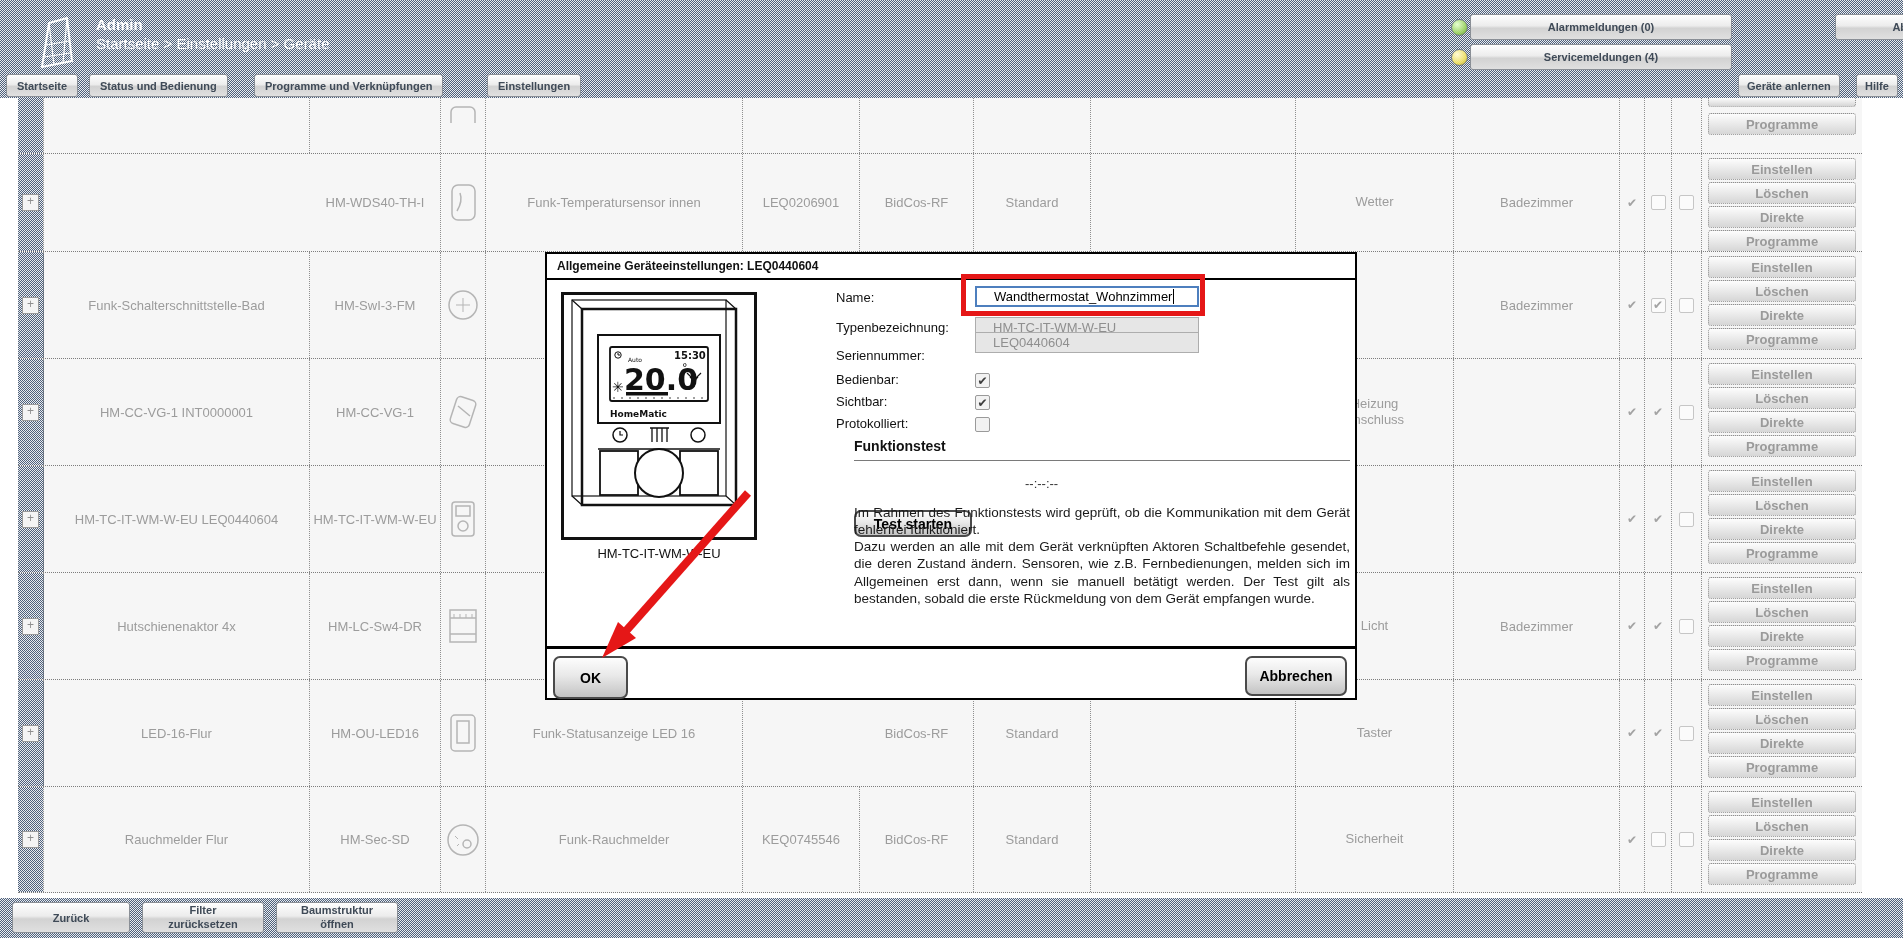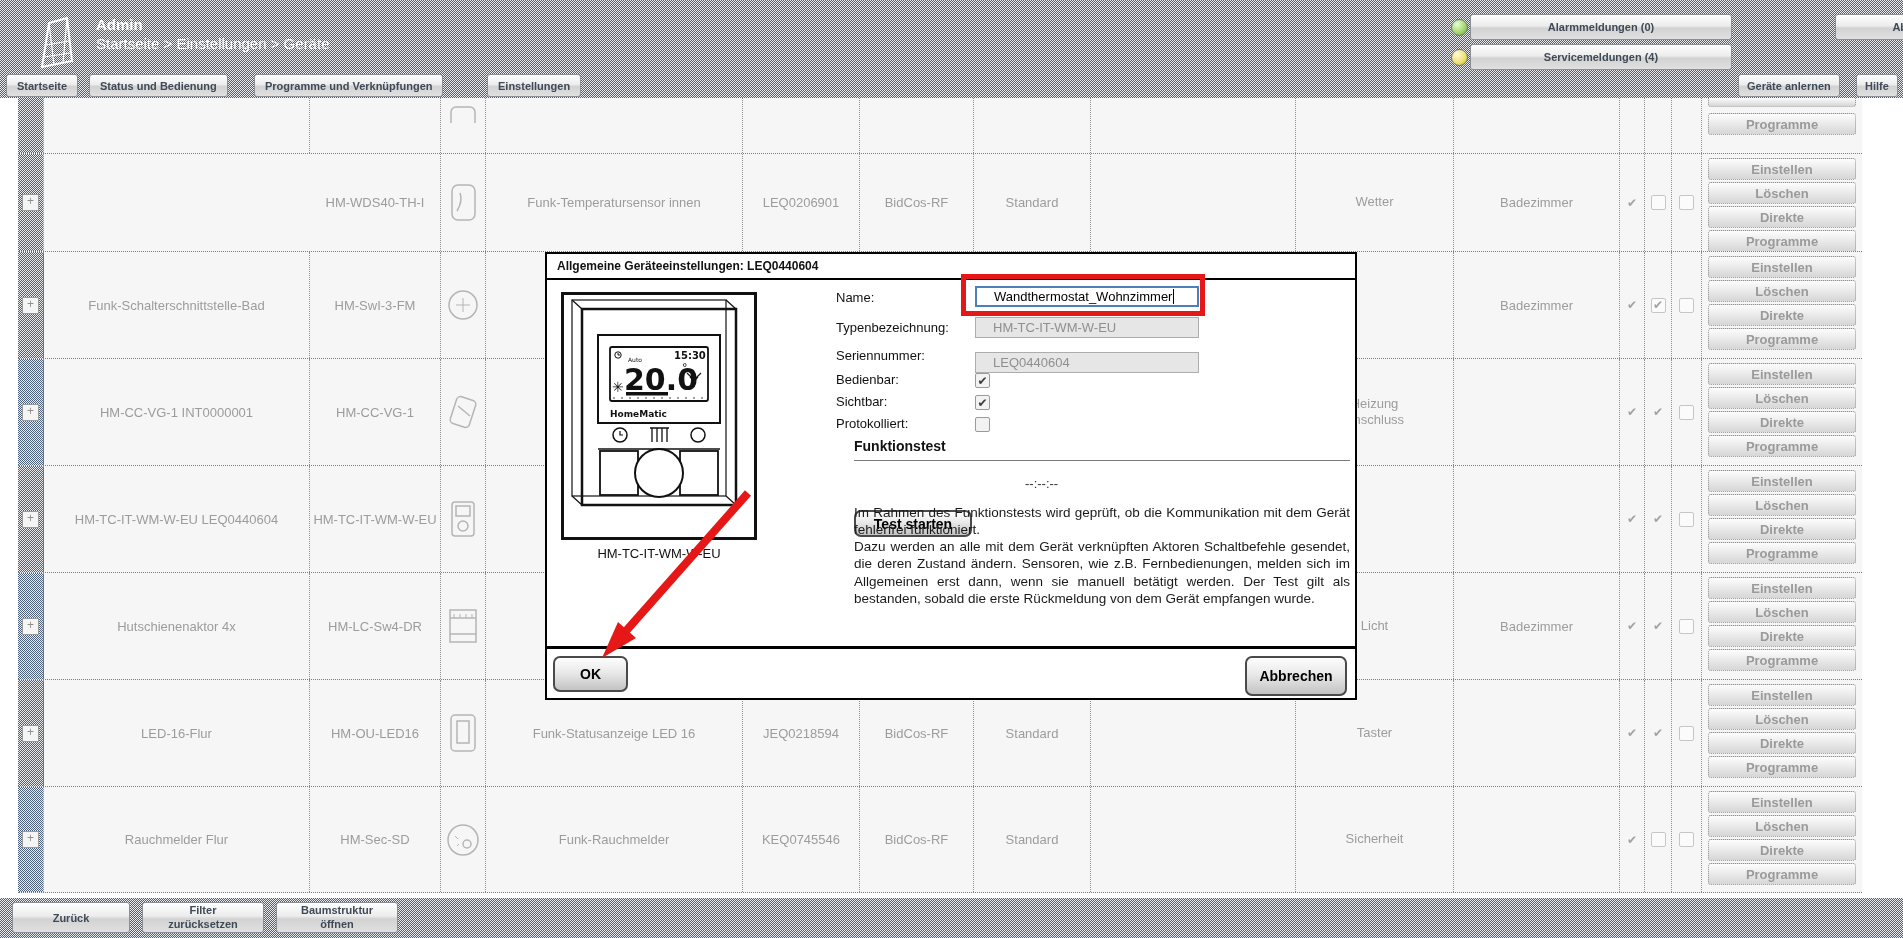--- a/index.html
+++ b/index.html
@@ -77,21 +77,21 @@
   #fthr{position:absolute;left:307px;top:206px;width:496px;border-top:1px solid #7a7a7a;}
   .dlgbtn{position:absolute;display:flex;align-items:center;justify-content:center;
     background:linear-gradient(#fdfdfd 0%,#e9e9e9 45%,#c3c3c3 100%);
     border:2px solid #4a4a4a;border-radius:7px;font-weight:700;font-size:14px;color:#000;
     box-sizing:border-box;cursor:pointer;}
   #testbtn{left:307px;top:216px;width:118px;height:27px;margin-top:40px;}
   #timer{position:absolute;left:478px;top:222px;color:#333;}
   #ftdesc{position:absolute;left:307px;top:250px;width:496px;color:#1a1a1a;
     font-size:13.5px;line-height:1.27;text-align:justify;white-space:pre-line;}
   #dlg-sep{position:absolute;left:0;top:392px;width:100%;height:3px;background:#000;}
-  #okbtn{left:6px;top:402px;width:75px;height:36px;}
+  #okbtn{left:6px;top:402px;width:75px;height:43px;}
   #cancelbtn{left:698px;top:402px;width:102px;height:40px;}
   
   #redbox{position:absolute;left:961px;top:274px;width:244px;height:42px;
     border:5px solid #e51717;box-sizing:border-box;z-index:20;pointer-events:none;}
   #redarrow{position:absolute;left:560px;top:480px;z-index:20;pointer-events:none;}
   svg text{font-family:"DejaVu Sans",sans-serif;}
 </style>
 </head>
 <body>
 
@@ -348,21 +348,20 @@
         </div>
       <div class="cell c-name">LED-16-Flur</div>
       <div class="cell c-model">HM-OU-LED16</div>
       <div class="cell c-icon">
         <svg class="dico" width="40" height="44" viewBox="0 0 40 44">
             <rect x="8" y="4" width="24" height="36" rx="4"></rect>
             <rect x="14" y="10" width="12" height="22"></rect>
           </svg>
       </div>
       <div class="cell c-desc">Funk-Statusanzeige LED 16</div>
-      <div class="cell c-serial">JEQ0218594</div>
       <div class="cell c-iface">BidCos-RF</div>
       <div class="cell c-mode">Standard</div>
       <div class="cell c-extra"></div>
       <div class="cell c-trade">Taster</div>
       <div class="cell c-room"></div>
       <div class="cell c-chk1">
           <span class="ckmark">✔</span>
         </div>
       <div class="cell c-chk2">
           <span class="ckmark">✔</span>
@@ -468,21 +467,21 @@
     <div class="dlbl" style="top:36px;">Name:</div>
     <div class="dfield focus" style="top:32px;">
         <span>Wandthermostat_Wohnzimmer</span>
         <span class="caret"></span>
       </div>
 
     <div class="dlbl" style="top:66px;">Typenbezeichnung:</div>
     <div class="dfield gray" style="top:63px;">HM-TC-IT-WM-W-EU</div>
 
     <div class="dlbl" style="top:94px;">Seriennummer:</div>
-    <div class="dfield gray" style="top:98px;">LEQ0440604</div>
+    <div class="dfield gray" style="top:78px;">LEQ0440604</div>
 
     <div class="dlbl" style="top:118px;">Bedienbar:</div>
     <div class="dck" style="top:119px;">✔</div>
 
     <div class="dlbl" style="top:140px;">Sichtbar:</div>
     <div class="dck" style="top:141px;">✔</div>
 
     <div class="dlbl" style="top:162px;">Protokolliert:</div>
     <div class="dck" style="top:163px;"></div>
 

